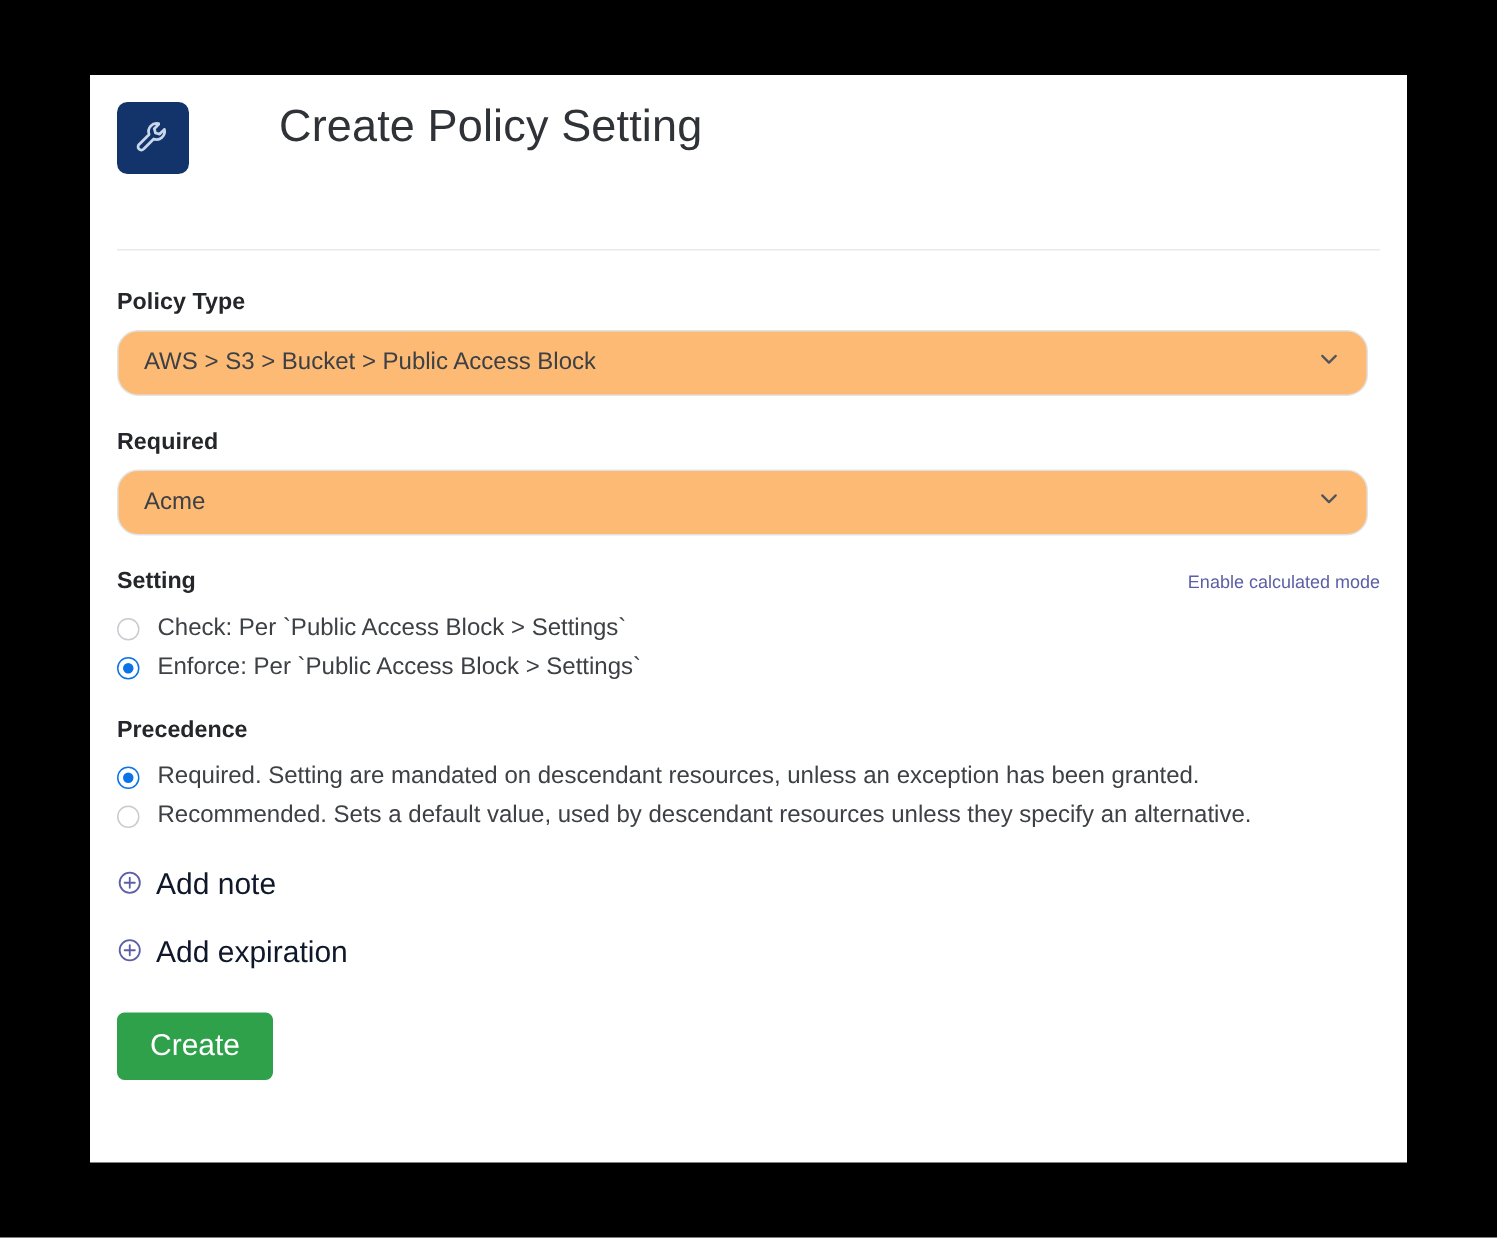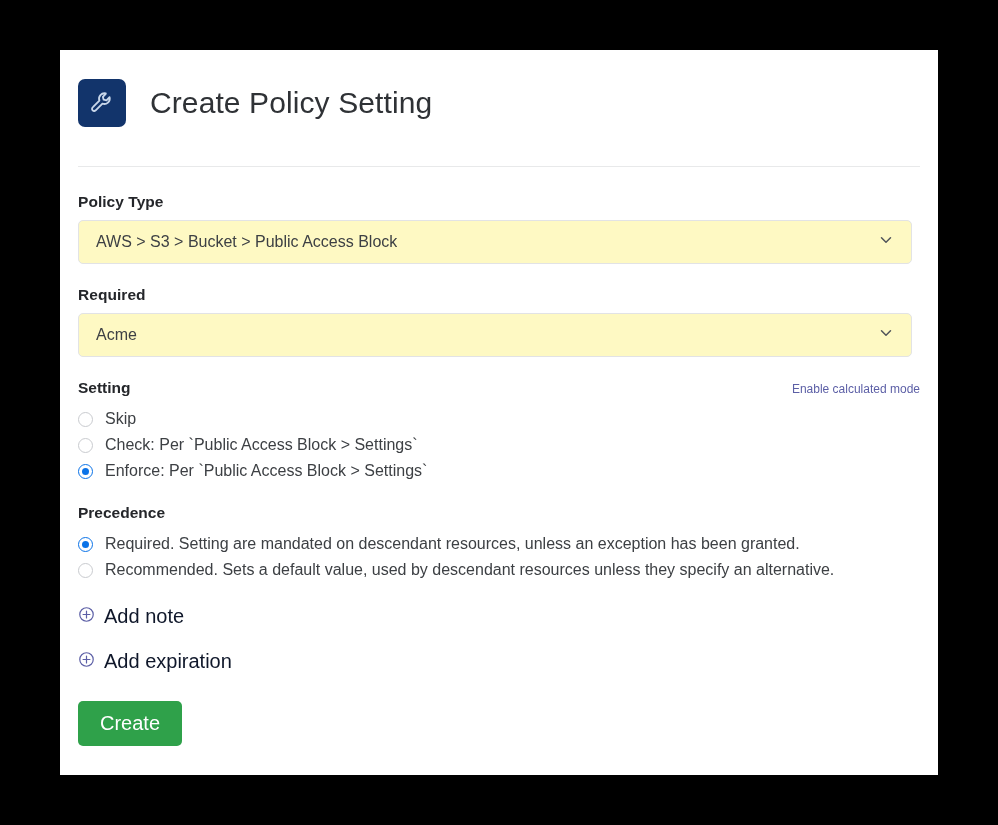--- a/index.html
+++ b/index.html
@@ -21,24 +21,24 @@
     width: 878px;
     height: 725px;
     background: #ffffff;
     box-sizing: border-box;
     overflow: hidden;
   }
 
   
   .card-header {
     display: flex;
-    align-items: center;
     padding: 18px 18px 0 18px;
     height: 88px;
     box-sizing: border-box;
+    gap: 36px;
   }
   .app-icon {
     width: 48px;
     height: 48px;
     border-radius: 7px;
     background: #12346b;
     display: flex;
     align-items: center;
     justify-content: center;
     flex: 0 0 auto;
@@ -71,22 +71,22 @@
     color: #24262a;
     margin-bottom: 9px;
     letter-spacing: 0.05px;
   }
 
   .select-wrap {
     position: relative;
     width: 834px;
     height: 44px;
     border: 1px solid #e2e3e5;
-    border-radius: 5px;
-    background: #fef9c3;
+    border-radius: 14px;
+    background: #fdba74;
     box-sizing: border-box;
     display: flex;
     align-items: center;
     margin-bottom: 22px;
   }
   .select-value {
     padding-left: 17px;
     font-size: 16px;
     color: #3d4044;
     white-space: nowrap;
@@ -237,24 +237,20 @@
       </span>
     </div>
 
     <div class="section-head">
       <span class="section-title">Setting</span>
       <span class="link-inline">Enable calculated mode</span>
     </div>
 
     <div class="radio-row">
       <span class="radio"></span>
-      <span class="radio-label">Skip</span>
-    </div>
-    <div class="radio-row">
-      <span class="radio"></span>
       <span class="radio-label">Check: Per `Public Access Block &gt; Settings`</span>
     </div>
     <div class="radio-row">
       <span class="radio checked"></span>
       <span class="radio-label">Enforce: Per `Public Access Block &gt; Settings`</span>
     </div>
 
     <div class="section-title precedence-head">Precedence</div>
 
     <div class="radio-row">

